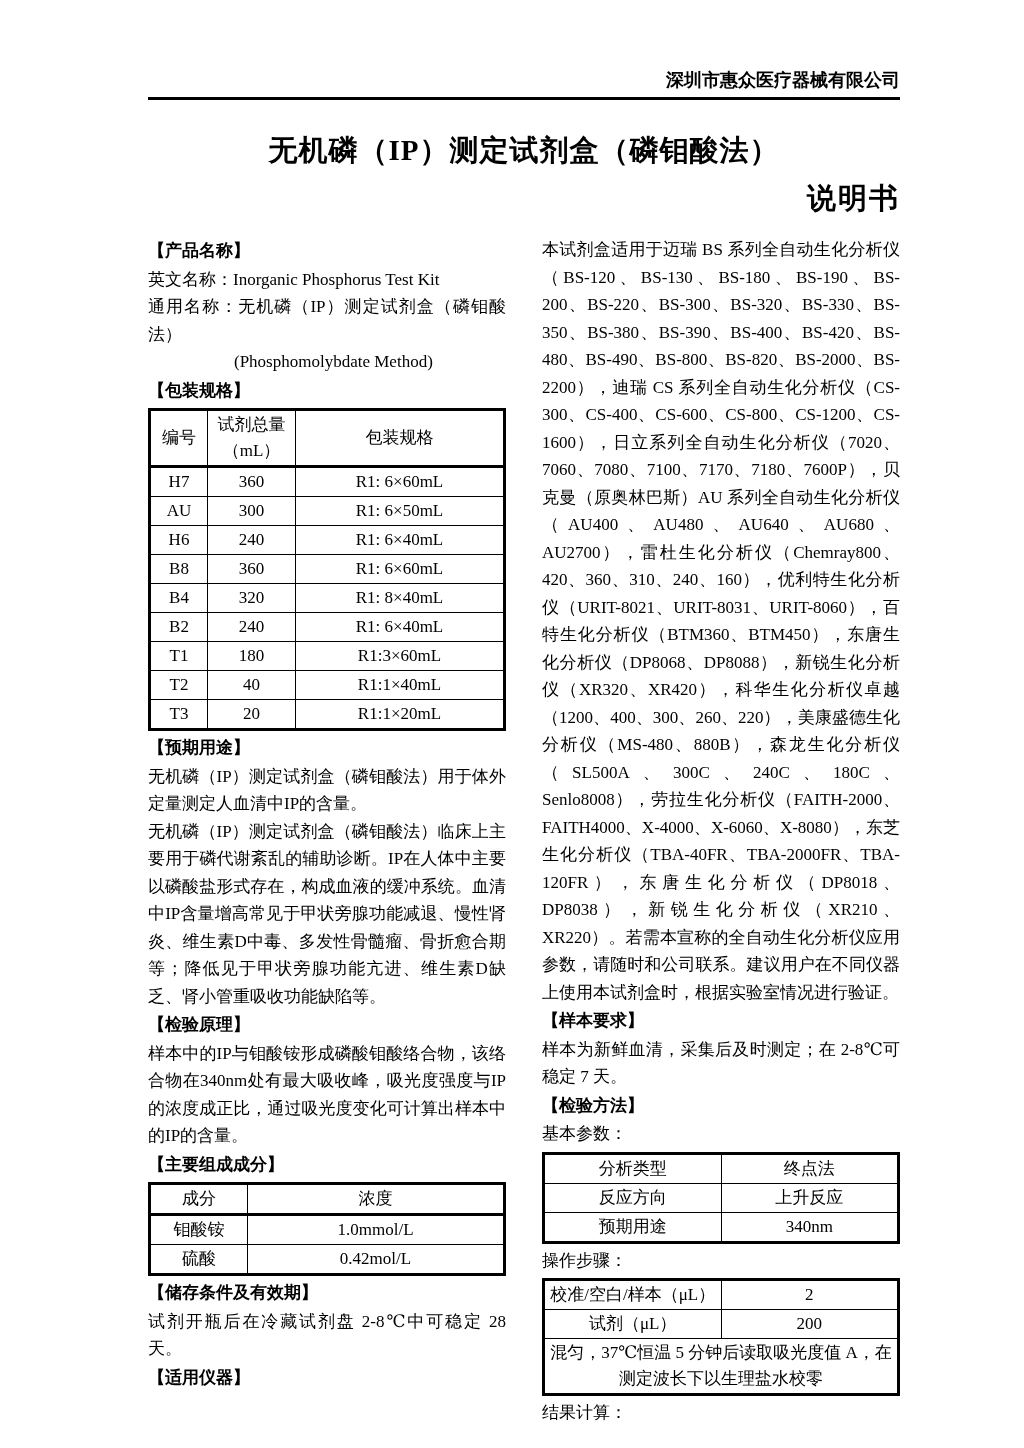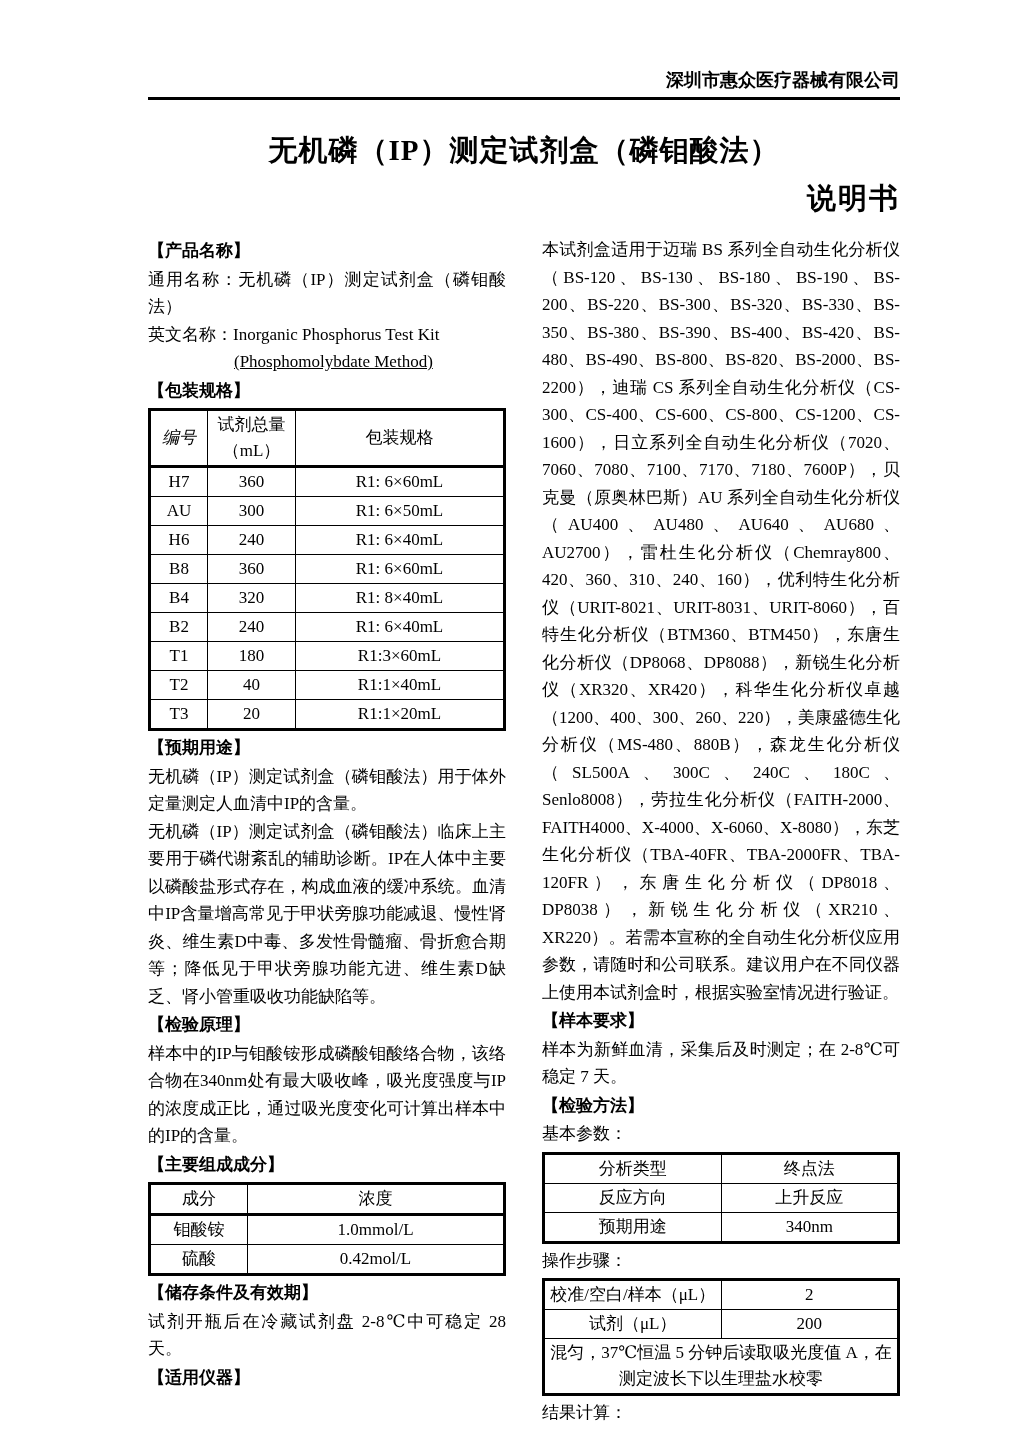--- a/index.html
+++ b/index.html
@@ -38,40 +38,40 @@
     letter-spacing: 2px;
   }
   .columns {
     margin-top: 20px;
     display: flex;
     justify-content: space-between;
   }
   .col { width: 358px; font-size: 17px; line-height: 27.5px; }
   .sec-h { font-weight: bold; margin: 1px 0; }
   .para { text-align: justify; }
-  .indent2 { padding-left: 86px; text-decoration: underline; }
+  .indent2 { padding-left: 86px; }
   table {
     border-collapse: collapse;
     width: 100%;
     margin: 4px 0 3px 0;
     table-layout: fixed;
   }
   table, th, td { border: 1px solid #000; }
   table { border: 3px solid #000; }
   th, td {
     text-align: center;
     vertical-align: middle;
     font-weight: normal;
     font-size: 17px;
     line-height: 26px;
     padding: 1px 2px;
     height: 29px;
   }
   .hsep th { border-bottom: 3px solid #000; }
-  .pack-c1 { width: 58px; font-style: italic; }
+  .pack-c1 { width: 58px; }
   .pack-c2 { width: 88px; }
   .comp-c1 { width: 98px; }
   .half-c1 { width: 50%; }
   .tfoot-row td { text-align: center; }
   .mt2 { margin-top: 2px; }
 </style>
 </head>
 <body>
 
 <div class="page">
@@ -79,22 +79,22 @@
   <div class="hdr">深圳市惠众医疗器械有限公司</div>
 
   <div class="title">无机磷（IP）测定试剂盒（磷钼酸法）</div>
   <div class="subtitle">说明书</div>
 
   <div class="columns">
 
     <div class="col">
 
       <div class="sec-h">【产品名称】</div>
+      <div class="para">英文名称：Inorganic Phosphorus Test Kit</div>
       <div class="para">通用名称：无机磷（IP）测定试剂盒（磷钼酸法）</div>
-      <div class="para">英文名称：Inorganic Phosphorus Test Kit</div>
       <div class="para indent2">(Phosphomolybdate Method)</div>
 
       <div class="sec-h">【包装规格】</div>
       <table>
         <tbody>
             <tr class="hsep">
           <th class="pack-c1">编号</th>
           <th class="pack-c2">
             <div>试剂总量</div>
             <div>（mL）</div>

